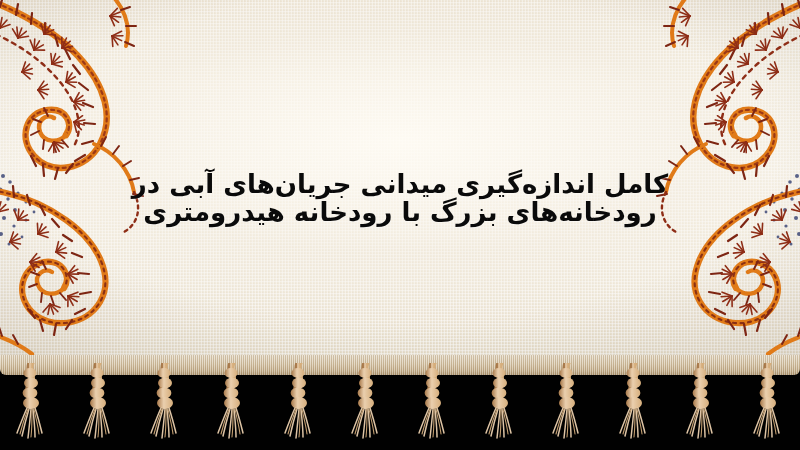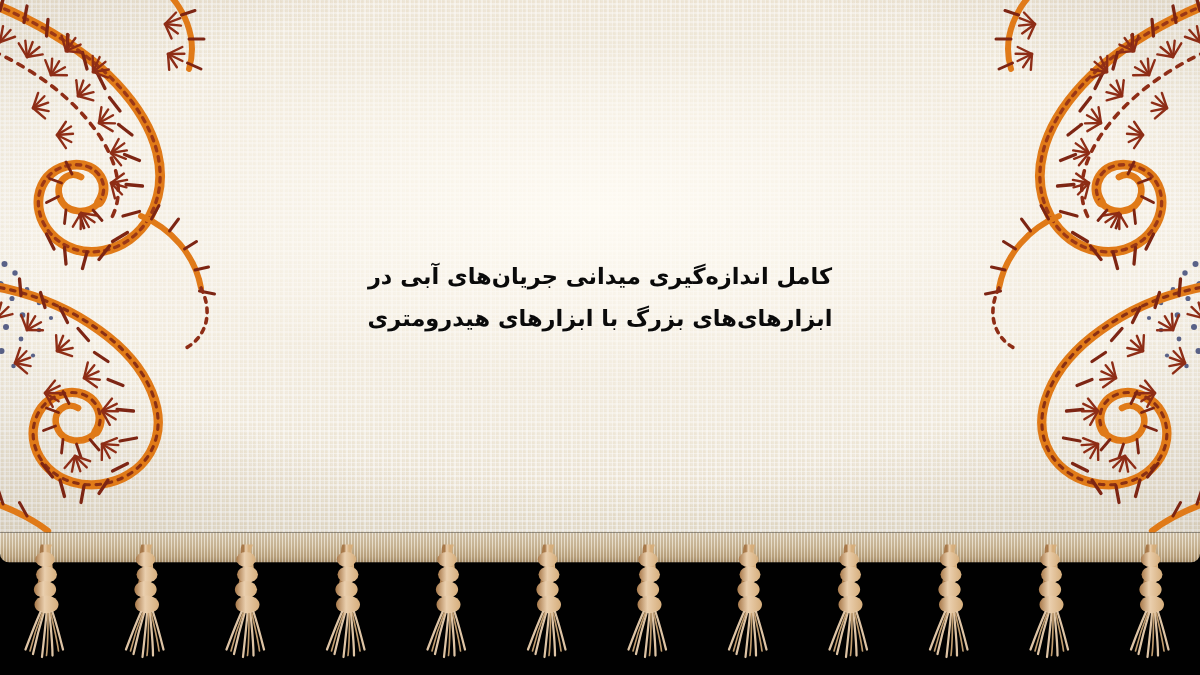--- a/index.html
+++ b/index.html
@@ -49,21 +49,21 @@
     position:absolute;left:0;right:0;top:170px;
     text-align:center;
     direction:rtl;
     pointer-events:none;
   }
   .title-line{
     display:block;
     color:#0a0a0a;
     font-family:"DejaVu Sans","Liberation Sans",sans-serif;
     font-weight:bold;
-    font-size:15px;
+    font-size:26px;
     line-height:28px;
     letter-spacing:0px;
     text-shadow:0 1px 0 rgba(255,255,255,.28);
     white-space:nowrap;
   }
 
   
   .fringe{
     position:absolute;left:0;bottom:0;width:800px;height:95px;
     background:#010101;
@@ -425,21 +425,21 @@
       </g>
       <g>
         <use href="#fan2" x="136" y="22" transform="rotate(85 136 22)"></use>
         <use href="#fan2" x="138" y="42" transform="rotate(105 138 42)"></use>
       </g>
     </svg>
   </div>
 
   <div class="title-block">
     <span class="title-line">کامل اندازه‌گیری میدانی جریان‌های آبی در</span>
-    <span class="title-line">ابزارهای‌های بزرگ با ابزارهای هیدرومتری</span>
+    <span class="title-line">رودخانه‌های بزرگ با رودخانه هیدرومتری</span>
   </div>
 
   <div class="fabric-edge"></div>
 
   <div class="fringe">
     <div class="fringe-top"></div>
     <div id="tassel-row">
         <div class="tassel" style="left: 14px;">
           <svg viewBox="0 0 34 85" xmlns="http://www.w3.org/2000/svg">
             <defs>

